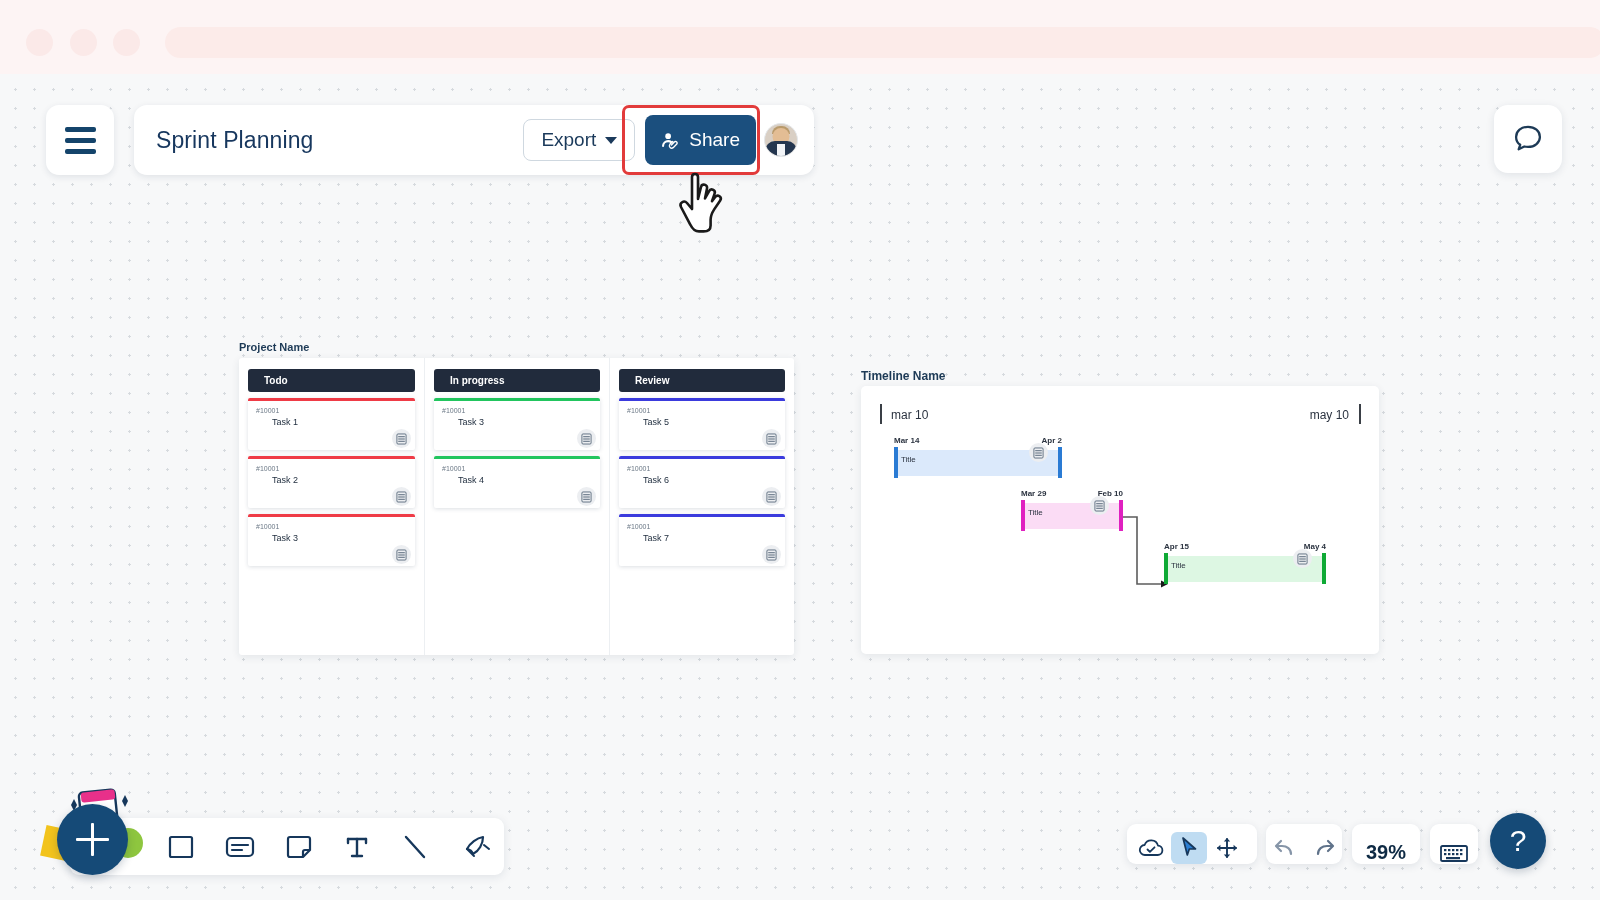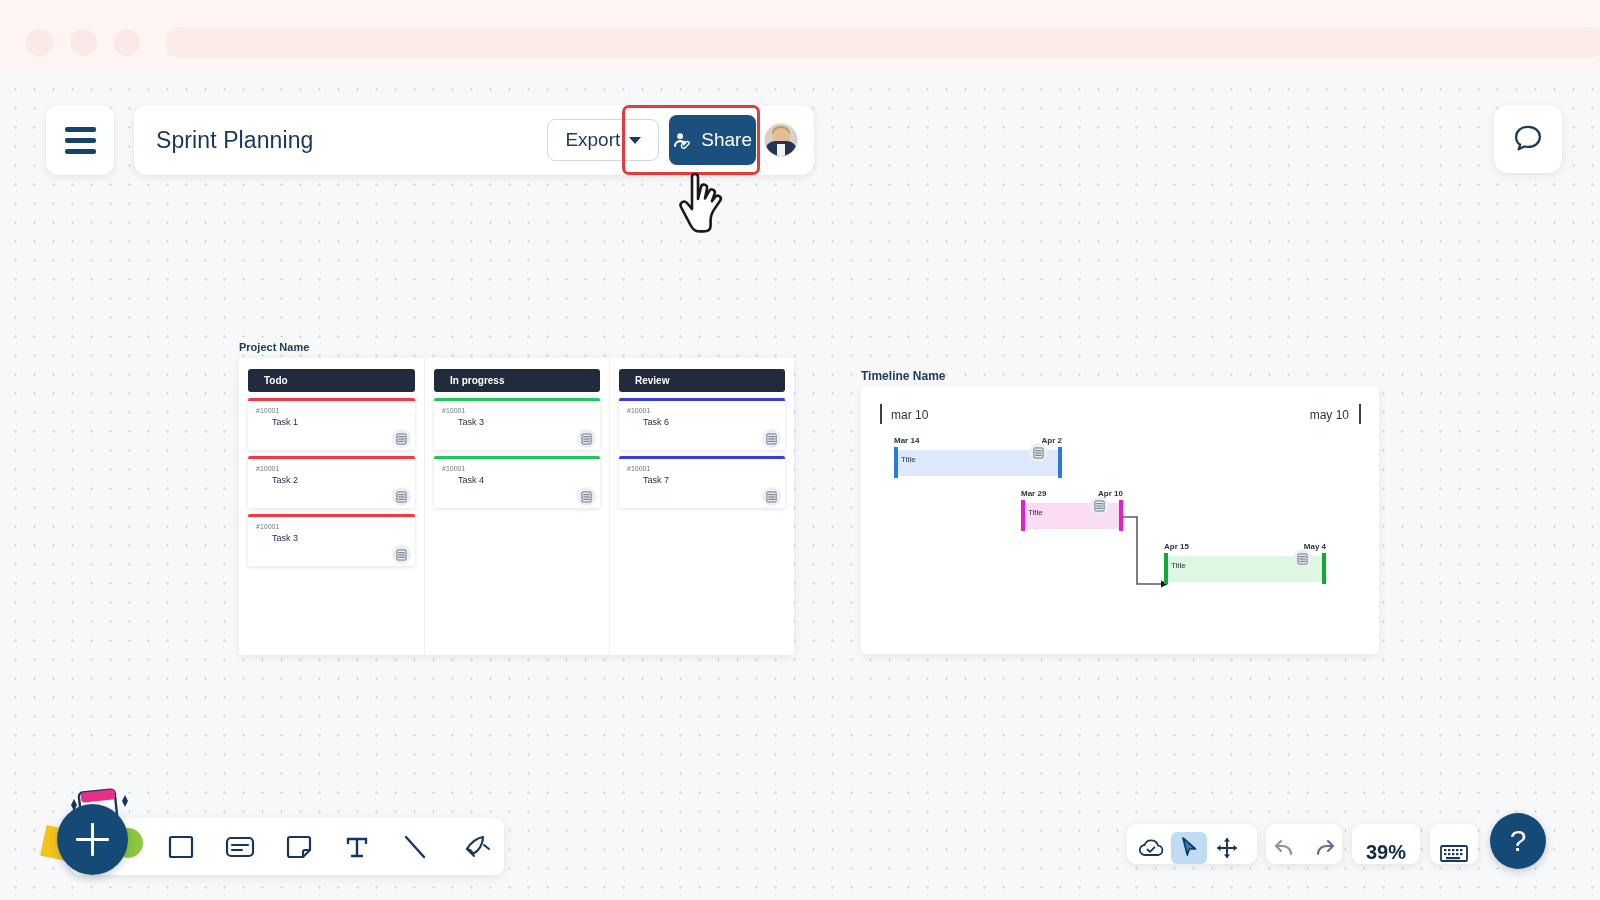--- a/index.html
+++ b/index.html
@@ -68,21 +68,21 @@
   #export-caret {
     width: 0; height: 0; border-left: 6px solid transparent;
     border-right: 6px solid transparent; border-top: 7px solid #1b3a5b;
   }
   #share-highlight {
     position: absolute; left: 622px; top: 105px;
     width: 138px; height: 70px; border: 3px solid #e23b3b;
     border-radius: 7px; pointer-events: none;
   }
   #share-button {
-    height: 50px; padding: 0 4px; margin-right: 8px;
+    height: 50px; padding: 0 16px; margin-right: 8px;
     border-radius: 8px; background: #1b4f7e; border: none;
     display: flex; align-items: center; gap: 9px;
     font-size: 19px; color: #fff; cursor: pointer;
     font-family: "Liberation Sans", sans-serif;
   }
   #avatar {
     width: 34px; height: 34px; border-radius: 50%; margin-right: 16px;
     background: #d9cfc4; overflow: hidden; position: relative;
     border: 1px solid #e4e7ea; flex: none;
   }
@@ -351,20 +351,34 @@
             <rect x="1" y="1" width="10" height="11" rx="1.2" fill="none" stroke="#5b6b7d" stroke-width="1"></rect>
             <line x1="2.4" y1="4" x2="9.6" y2="4" stroke="#5b6b7d" stroke-width="1.1"></line>
             <line x1="2.4" y1="6.5" x2="9.6" y2="6.5" stroke="#5b6b7d" stroke-width="1.1"></line>
             <line x1="2.4" y1="9" x2="9.6" y2="9" stroke="#5b6b7d" stroke-width="1.1"></line>
           </svg>
         </span>
       </div>
     </div>
     <div class="kanban-col">
       <div class="col-header">Review</div>
+      <div class="kanban-card">
+        <div class="card-stripe" style="background:#3b3bdd"></div>
+        <div class="card-id">#10001</div>
+        <div class="card-title">Task 5</div>
+        <span class="db-icon">
+          <svg width="11" height="12" viewBox="0 0 12 13">
+            <rect x="1" y="1" width="10" height="11" rx="1.2" fill="none" stroke="#5b6personal" stroke-width="1"></rect>
+            <rect x="1" y="1" width="10" height="11" rx="1.2" fill="none" stroke="#5b6b7d" stroke-width="1"></rect>
+            <line x1="2.4" y1="4" x2="9.6" y2="4" stroke="#5b6b7d" stroke-width="1.1"></line>
+            <line x1="2.4" y1="6.5" x2="9.6" y2="6.5" stroke="#5b6b7d" stroke-width="1.1"></line>
+            <line x1="2.4" y1="9" x2="9.6" y2="9" stroke="#5b6b7d" stroke-width="1.1"></line>
+          </svg>
+        </span>
+      </div>
       <div class="kanban-card">
         <div class="card-stripe" style="background:#3b3bdd"></div>
         <div class="card-id">#10001</div>
         <div class="card-title">Task 6</div>
         <span class="db-icon">
           <svg width="11" height="12" viewBox="0 0 12 13">
             <rect x="1" y="1" width="10" height="11" rx="1.2" fill="none" stroke="#5b6personal" stroke-width="1"></rect>
             <rect x="1" y="1" width="10" height="11" rx="1.2" fill="none" stroke="#5b6b7d" stroke-width="1"></rect>
             <line x1="2.4" y1="4" x2="9.6" y2="4" stroke="#5b6b7d" stroke-width="1.1"></line>
             <line x1="2.4" y1="6.5" x2="9.6" y2="6.5" stroke="#5b6b7d" stroke-width="1.1"></line>
@@ -416,21 +430,21 @@
             <line x1="2.4" y1="9" x2="9.6" y2="9" stroke="#5b6b7d" stroke-width="1.1"></line>
           </svg>
         </span>
       </div>
     </div>
     <div class="tl-task" style="left: 160px; top: 103px; width: 102px; height: 46px;">
       <div class="tl-bar" style="left:0;width:102px;background:#fbdcf5"></div>
       <div class="tl-cap" style="left:0;background:#e020c0"></div>
       <div class="tl-cap" style="left:98px;background:#e020c0"></div>
       <div class="tl-date" style="left:0">Mar 29</div>
-      <div class="tl-date" style="right:0">Apr 10</div>
+      <div class="tl-date" style="right:0">Feb 10</div>
       <div class="tl-title" style="left:7px">Title</div>
       <div style="position:absolute;left:92px;top:28px">
         <span class="db-icon">
           <svg width="11" height="12" viewBox="0 0 12 13">
             <rect x="1" y="1" width="10" height="11" rx="1.2" fill="none" stroke="#5b6personal" stroke-width="1"></rect>
             <rect x="1" y="1" width="10" height="11" rx="1.2" fill="none" stroke="#5b6b7d" stroke-width="1"></rect>
             <line x1="2.4" y1="4" x2="9.6" y2="4" stroke="#5b6b7d" stroke-width="1.1"></line>
             <line x1="2.4" y1="6.5" x2="9.6" y2="6.5" stroke="#5b6b7d" stroke-width="1.1"></line>
             <line x1="2.4" y1="9" x2="9.6" y2="9" stroke="#5b6b7d" stroke-width="1.1"></line>
           </svg>

